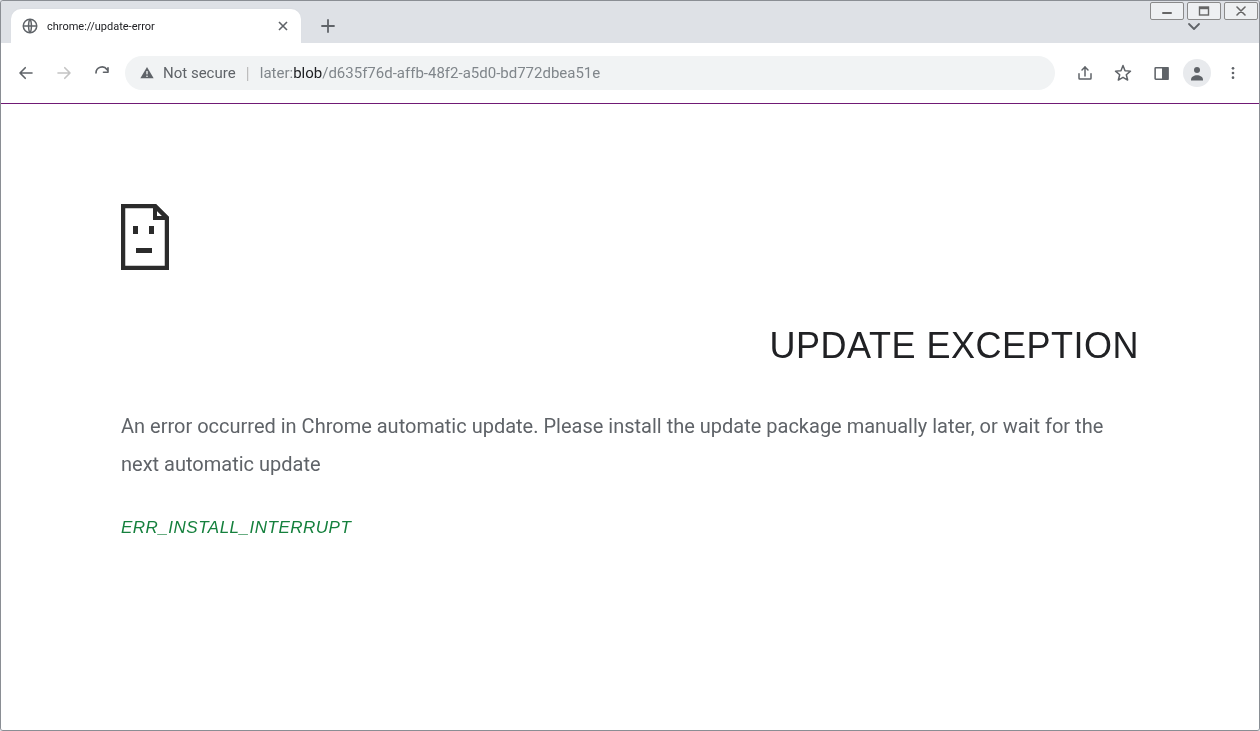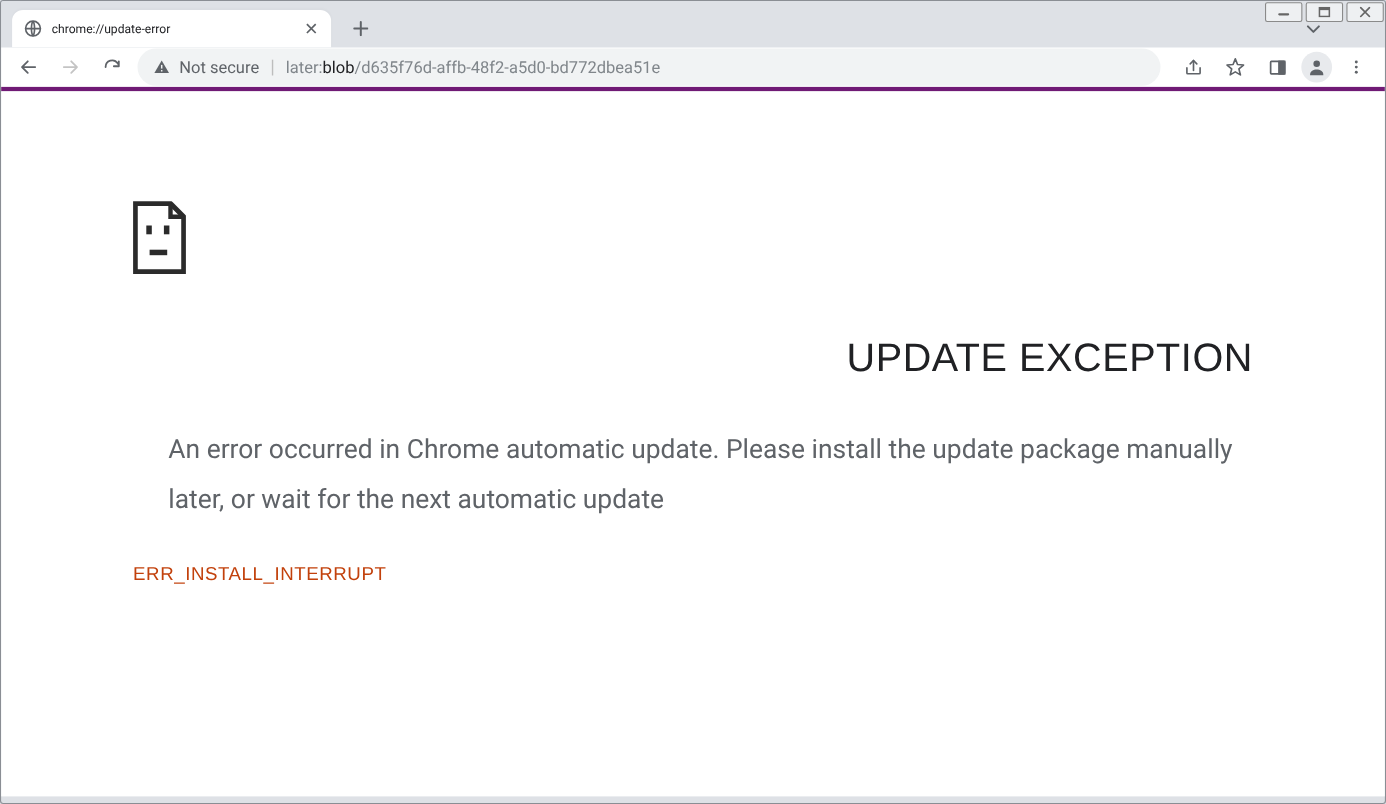--- a/index.html
+++ b/index.html
@@ -91,26 +91,26 @@
       height: 34px;
       width: 30px;
       display: flex;
       align-items: center;
       justify-content: center;
       color: #5f6368;
     }
     
     .toolbar {
       background: #ffffff;
-      height: 40px;
+      height: 61px;
       display: flex;
       align-items: center;
       padding: 0 10px;
       gap: 8px;
-      border-bottom: 4px solid #701a75;
+      border-bottom: 1px solid #701a75;
     }
     .nav-btn {
       width: 30px;
       height: 30px;
       display: flex;
       align-items: center;
       justify-content: center;
       color: #5f6368;
       border-radius: 50%;
     }
@@ -171,32 +171,32 @@
     .error-title {
       font-family: "Segoe UI", Arial, sans-serif;
       font-size: 36px;
       font-weight: 400;
       letter-spacing: 0.5px;
       color: #202124;
       margin-bottom: 40px;
       text-align: right;
     }
     .error-desc {
-      font-size: 24px;
+      font-size: 20px;
       color: #5f6368;
       line-height: 1.9;
       margin-bottom: 35px;
       max-width: 1020px;
-      margin-left: 32px;
     }
     .error-code {
       font-size: 17px;
-      color: #c2410c;
+      color: #15803d;
       font-family: Arial, sans-serif;
       letter-spacing: 0.5px;
+      font-style: italic;
     }
     svg { display: block; }
   </style>
 </head>
 <body>
 
 <div class="window-controls">
   <div class="win-btn">
     <svg width="12" height="8" viewBox="0 0 12 8">
         <rect x="1" y="5" width="10" height="2" rx="1" fill="#666"></rect>

